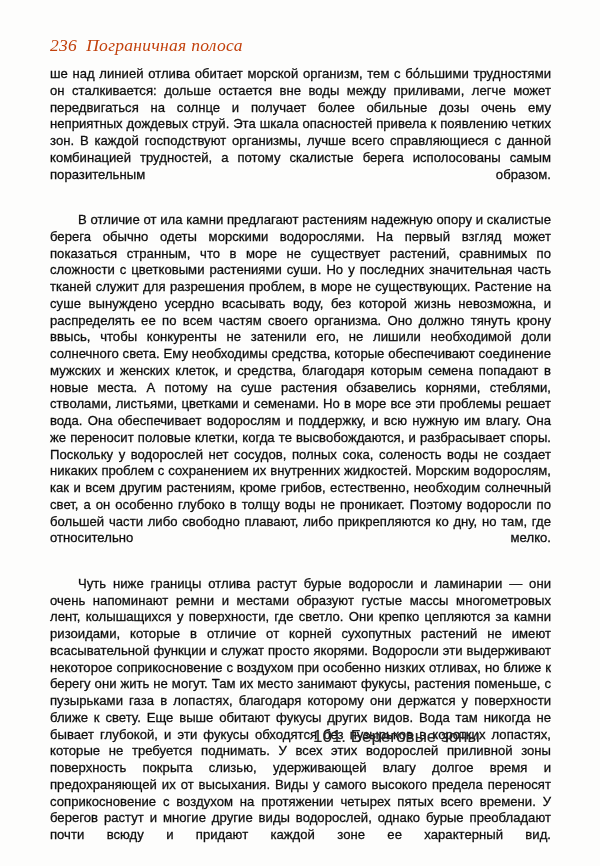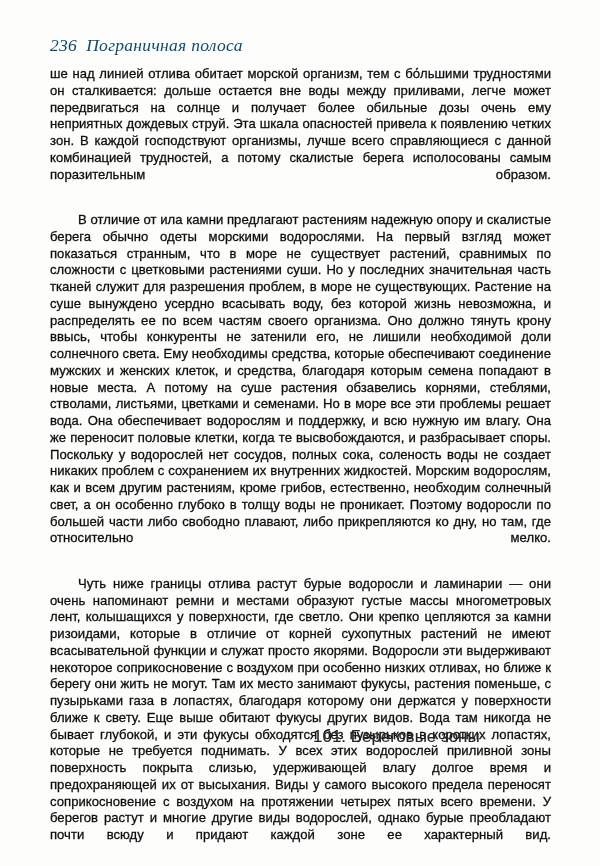--- a/index.html
+++ b/index.html
@@ -23,21 +23,21 @@
   }
 
   
   #running-head {
     position: absolute;
     left: 50px;
     top: 35px;
     font-family: "Liberation Serif", serif;
     font-style: italic;
     font-size: 17.5px;
-    color: #0c4a6e;
+    color: #c2410c;
     letter-spacing: 0.3px;
     white-space: nowrap;
   }
   #running-head .folio {
     margin-right: 9px;
   }
 
   
   #body-text {
     position: absolute;

